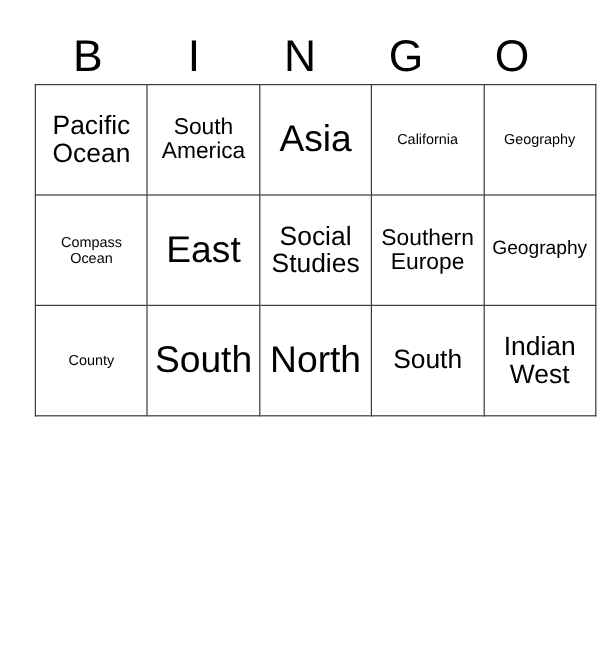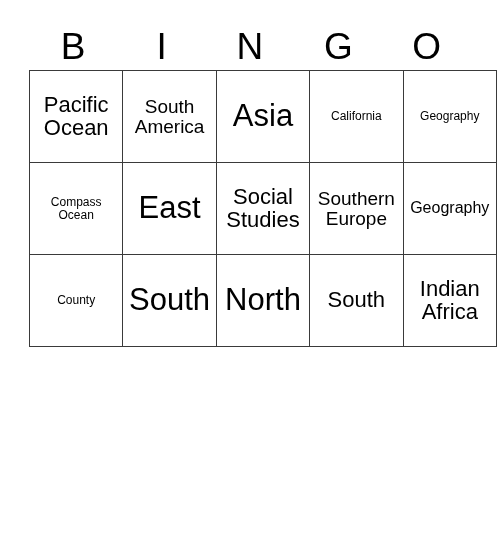--- a/index.html
+++ b/index.html
@@ -130,19 +130,19 @@
             <span class="cell-text fs-xl">South</span>
           </td>
           <td>
             <span class="cell-text fs-xl">North</span>
           </td>
           <td>
             <span class="cell-text fs-md">South</span>
           </td>
           <td>
             <span class="cell-text fs-md">Indian
-Africa</span>
+West</span>
           </td>
         </tr>
       </tbody>
   </table>
 
 </div>
 
 </body></html>

